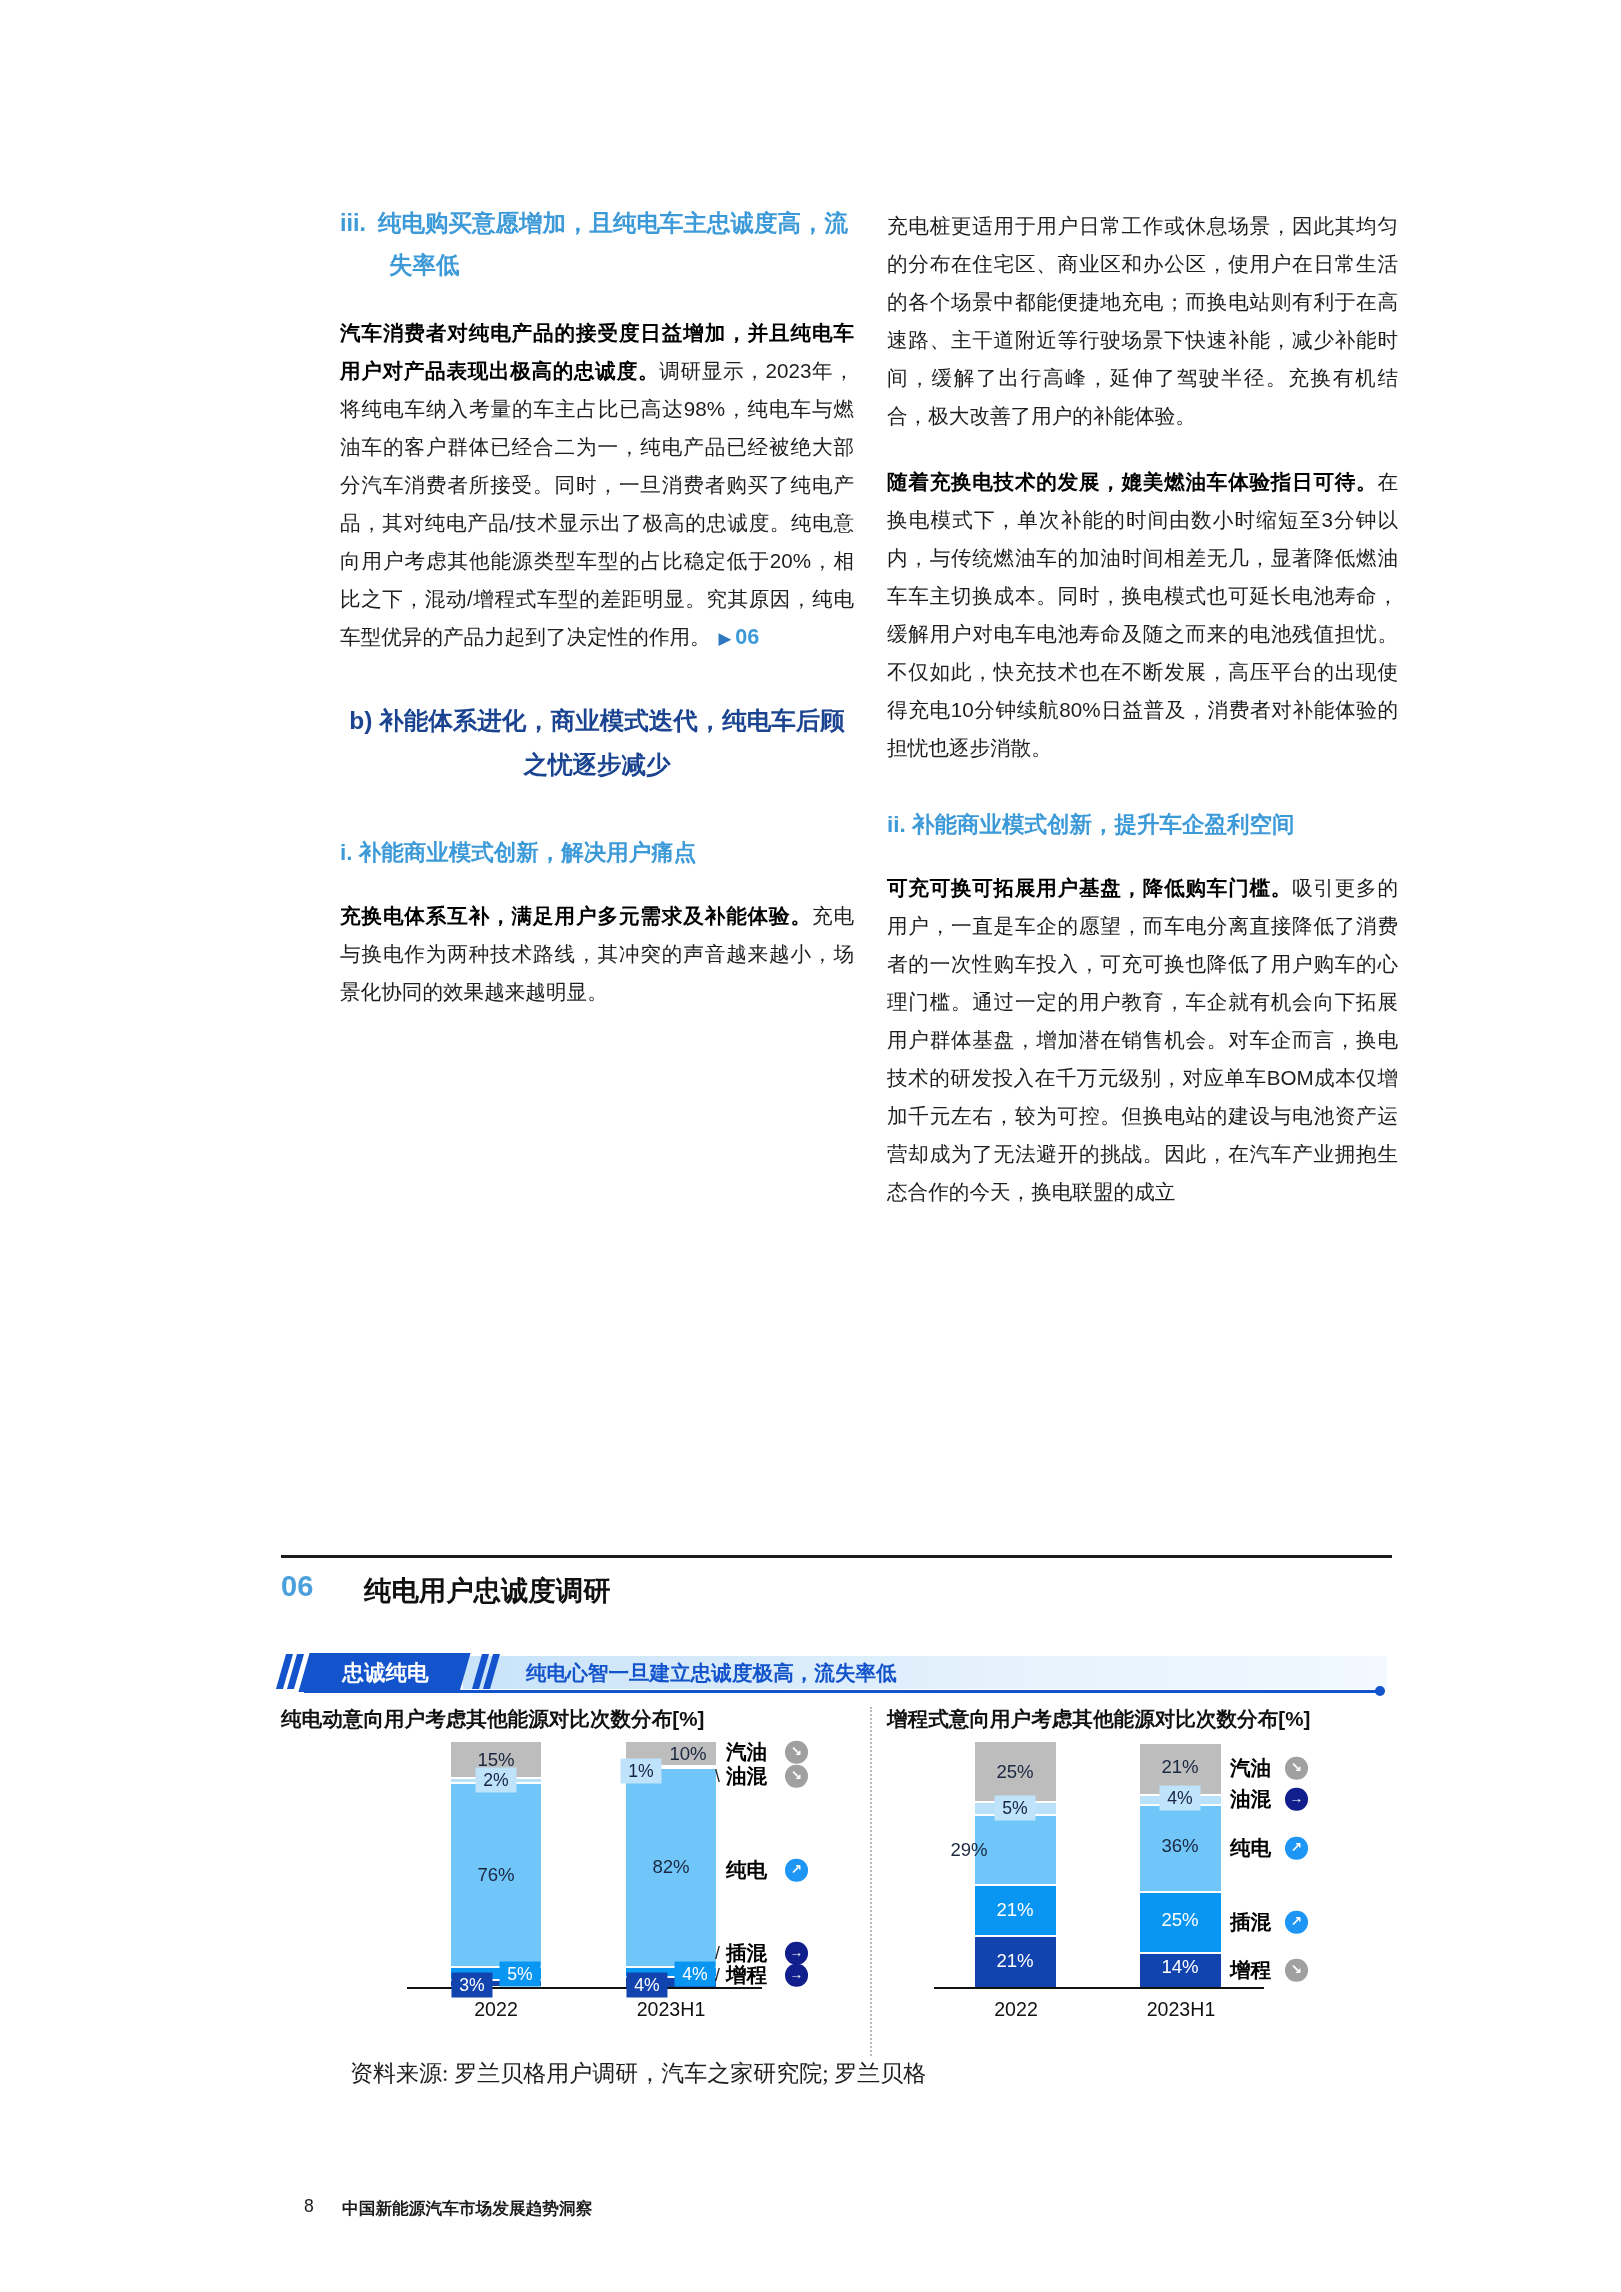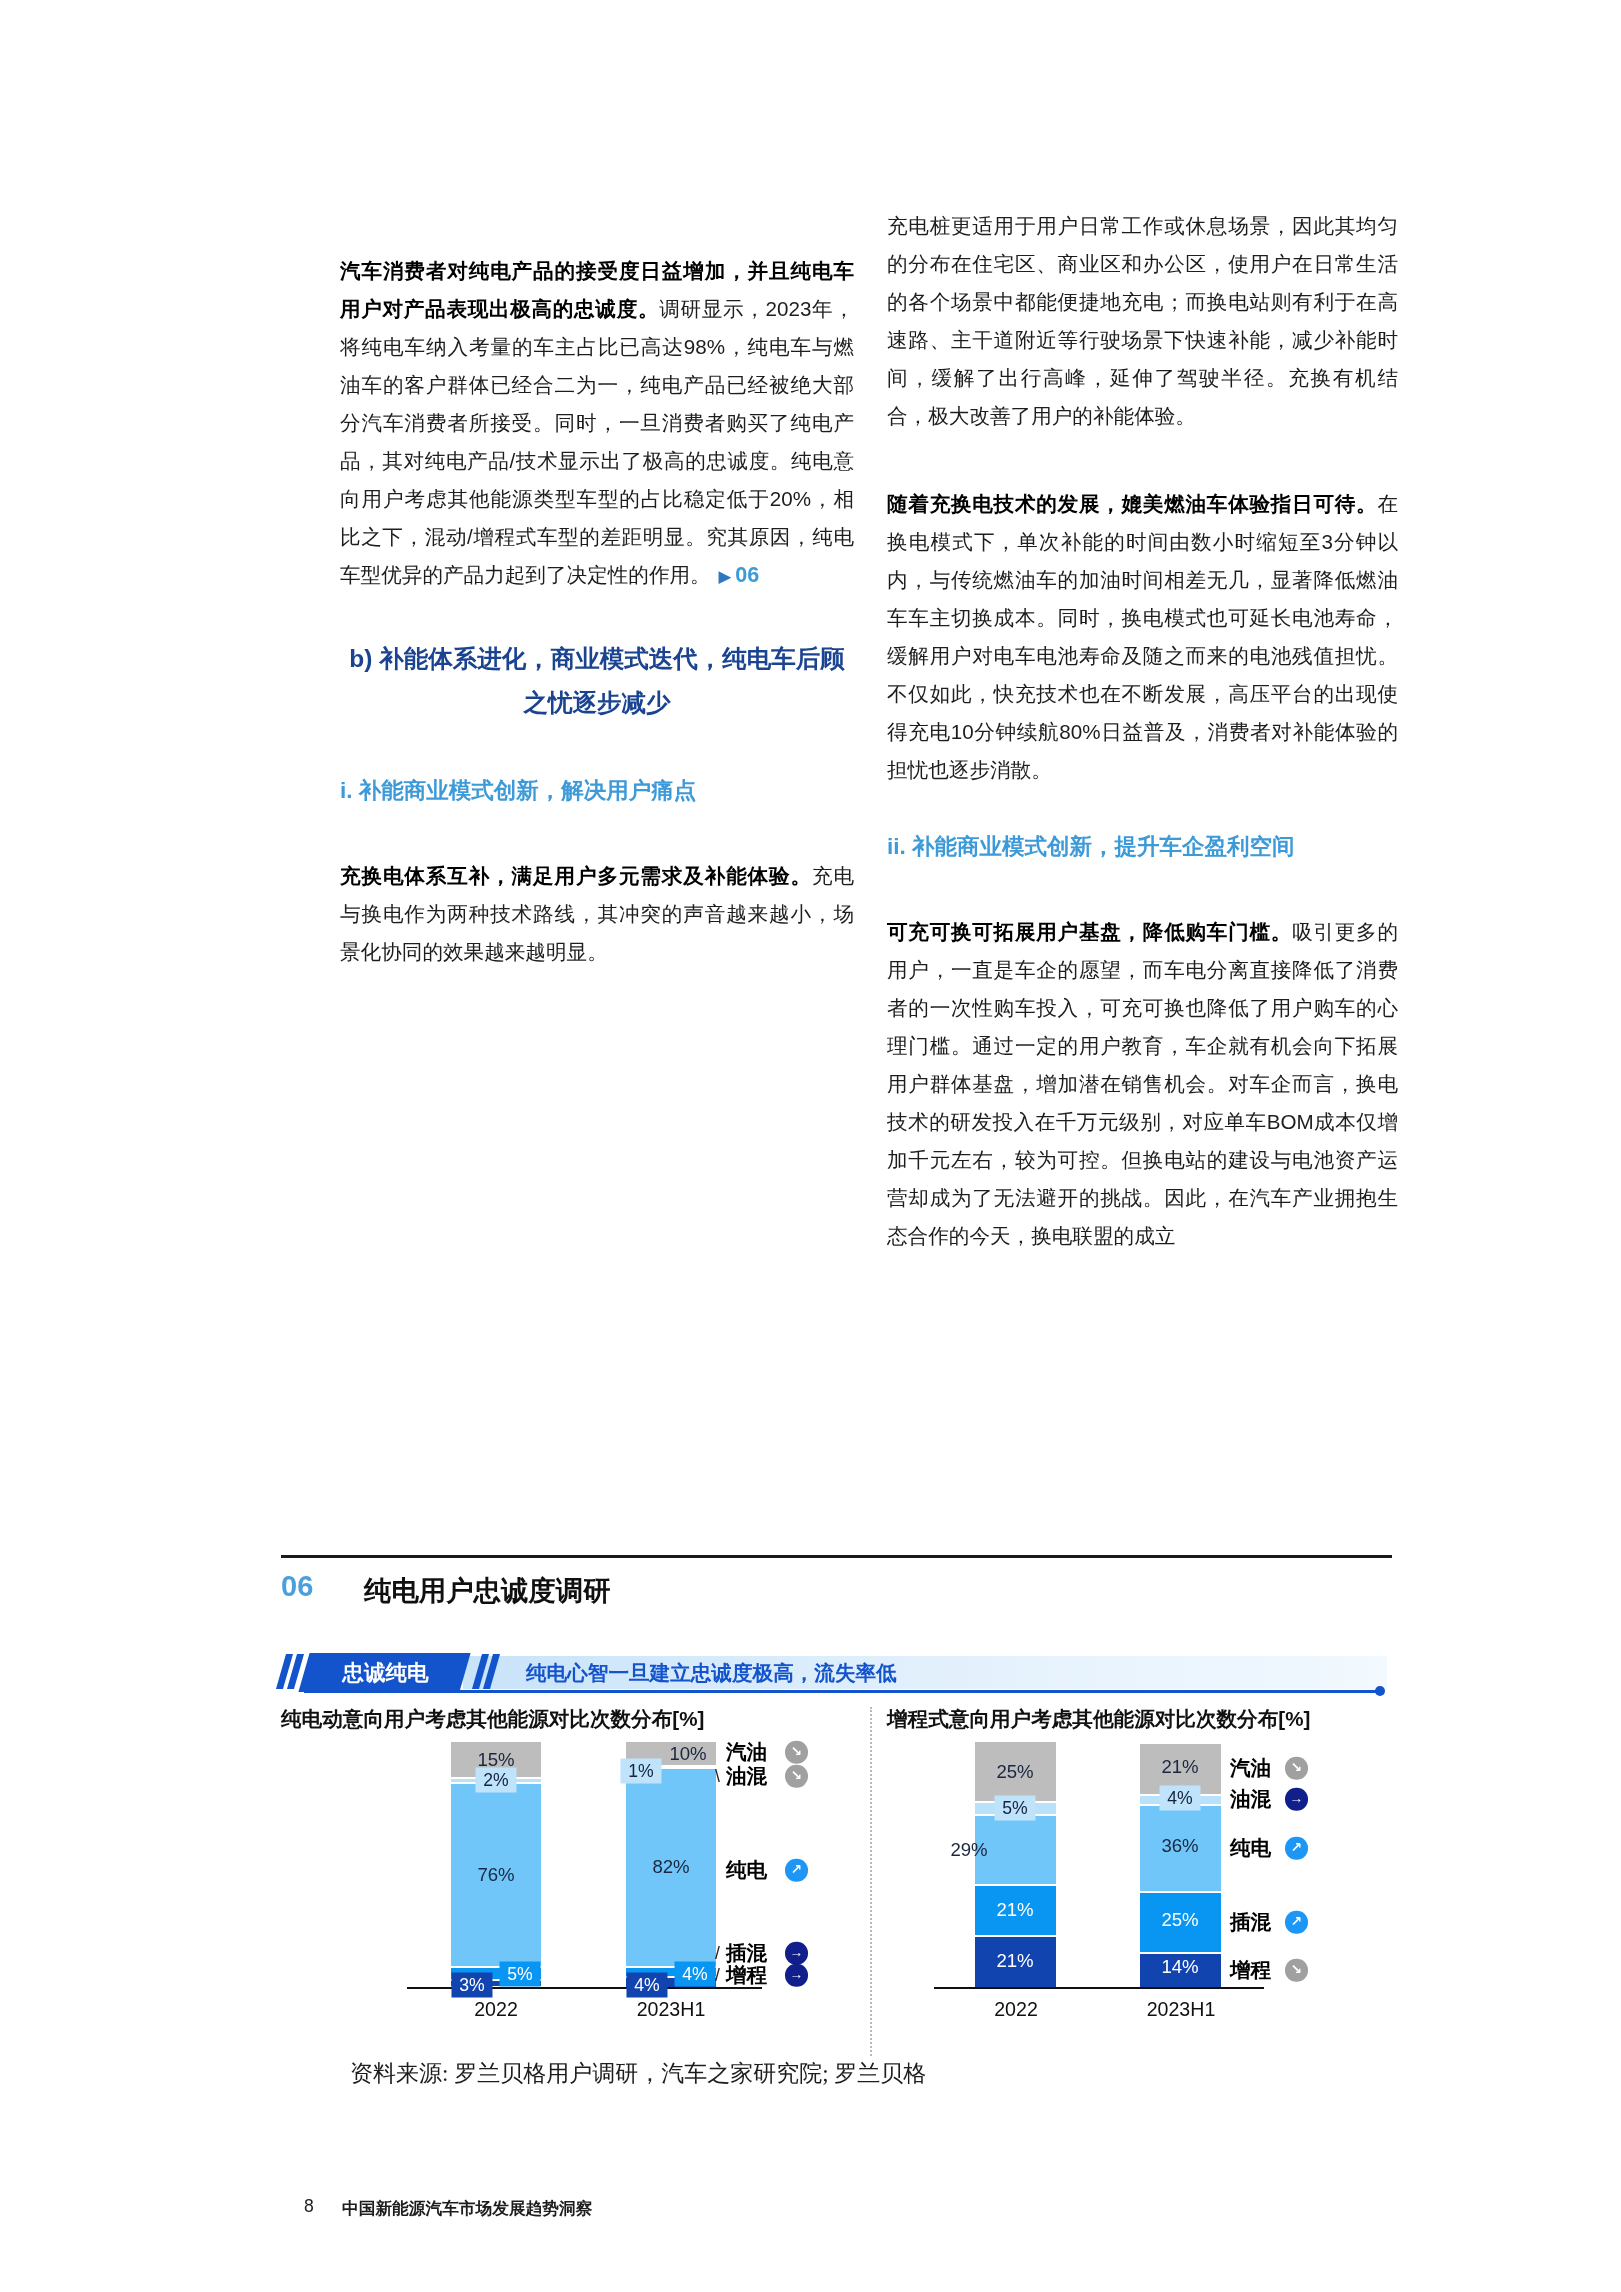--- a/index.html
+++ b/index.html
@@ -10,21 +10,21 @@
   
   .col{position:absolute;}
   .col-left{left:340px;top:202px;width:514px;}
   .col-right{left:887px;top:207px;width:511px;}
   h3,h4,p{margin:0;}
   .h-blue{color:#3d9ad8;font-size:23.5px;line-height:42px;font-weight:bold;}
   .hang{padding-left:49px;text-indent:-49px;}
   .marker{margin-right:11.8px;}
   .h-navy{color:#1a4390;font-size:24.5px;line-height:44px;font-weight:bold;margin-top:41px;text-align:center;}
   .h-sub{color:#3d9ad8;font-size:22.5px;line-height:33px;font-weight:bold;margin-top:49px;}
-  p.body{font-size:20.6px;line-height:38px;text-align:justify;margin-top:50px;color:#1d1d1d;}
+  p.body{font-size:20.6px;line-height:38px;text-align:justify;margin-top:28px;color:#1d1d1d;}
   p.body b{color:#000;}
   .ref{white-space:nowrap;font-weight:bold;}
   .ref .tri{color:#2e77c0;font-size:16.7px;margin:0 3.9px 0 7.8px;}
   .ref .refnum{color:#3d9ad8;font-size:21.6px;}
   
   .abs{position:absolute;}
   .fig-rule{left:281px;top:1555px;width:1111px;height:2.9px;background:#1b1b1b;}
   .fig-num{left:281px;top:1570px;font-size:29px;font-weight:bold;color:#4aa0dd;}
   .fig-title{left:364px;top:1573px;font-size:27.4px;font-weight:bold;color:#101010;}
   .banner-strip{left:463px;top:1656px;width:924px;height:33px;
@@ -56,20 +56,21 @@
   .lg-leader{position:absolute;transform:translate(-100%,-50%);font-size:17.6px;color:#222;}
   .lg-icon{position:absolute;width:22.5px;height:22.5px;border-radius:50%;transform:translate(0,-50%);
     color:#fff;font-size:13.7px;font-weight:bold;text-align:center;line-height:22.5px;}
 </style>
 </head>
 <body>
 
 <div class="page">
 
   <div class="col col-left">
+    <h3 class="h-blue hang"><span class="marker">iii.</span><span>纯电购买意愿增加，且纯电车主忠诚度高，流失率低</span></h3>
 
     <p class="body"><b>汽车消费者对纯电产品的接受度日益增加，并且纯电车用户对产品表现出极高的忠诚度。</b><span>调研显示，2023年，将纯电车纳入考量的车主占比已高达98%，纯电车与燃油车的客户群体已经合二为一，纯电产品已经被绝大部分汽车消费者所接受。同时，一旦消费者购买了纯电产品，其对纯电产品/技术显示出了极高的忠诚度。纯电意向用户考虑其他能源类型车型的占比稳定低于20%，相比之下，混动/增程式车型的差距明显。究其原因，纯电车型优异的产品力起到了决定性的作用。</span><span class="ref"><span class="tri">▶</span><span class="refnum">06</span></span></p>
 
     <h3 class="h-navy">b) 补能体系进化，商业模式迭代，纯电车后顾之忧逐步减少</h3>
 
 
     <h4 class="h-sub">i. 补能商业模式创新，解决用户痛点</h4>
 
     <p class="body"><b>充换电体系互补，满足用户多元需求及补能体验。</b><span>充电与换电作为两种技术路线，其冲突的声音越来越小，场景化协同的效果越来越明显。</span></p>
   </div>

